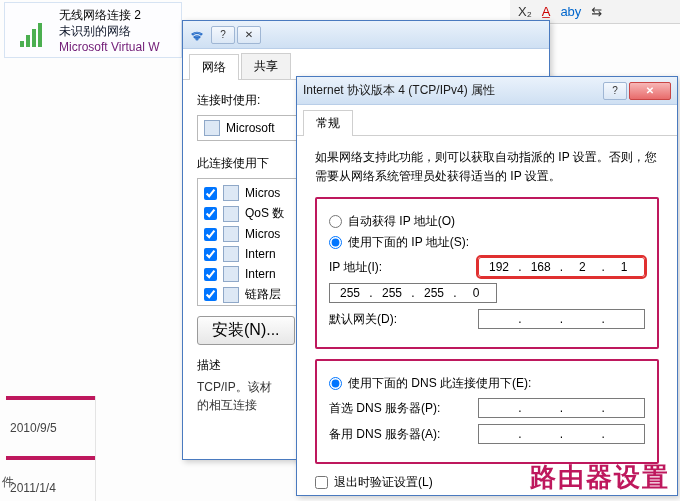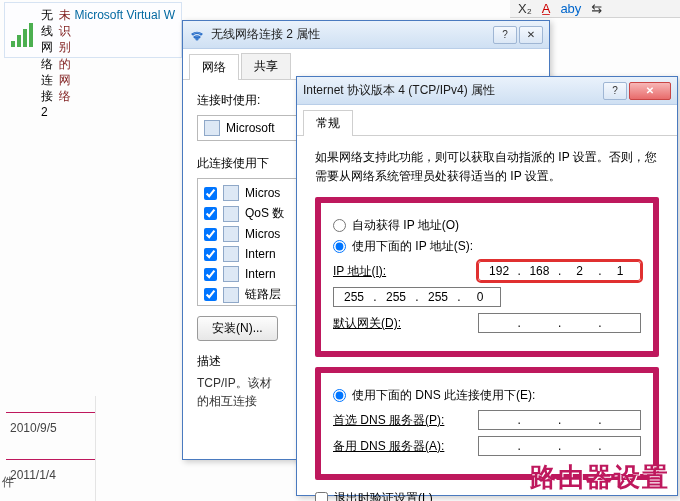--- a/index.html
+++ b/index.html
@@ -19,61 +19,61 @@
   .tabstrip { display: flex; padding: 4px 6px 0; background: #fff; border-bottom: 1px solid #cfcfcf; }
   .tab { padding: 4px 12px; border: 1px solid #cfcfcf; border-bottom: none; background: #f2f2f2; margin-right: 2px; font-size: 12px; }
   .tab.active { background: #fff; position: relative; top: 1px; font-family: Liberation Serif, serif; }
   .panel { padding: 10px 14px; }
 
   
   .netitem { position: absolute; top: 2px; left: 4px; width: 178px; height: 56px; border: 1px solid #d6e3f3; background: #fdfdff; padding: 4px 6px; display: flex; gap: 8px; }
   .netitem .icon { width: 40px; height: 40px; display:flex; align-items:flex-end; justify-content:center; }
   .bars { display:flex; align-items:flex-end; gap:2px; height:26px; }
   .bars span { width:4px; background:#4caf50; }
-  .netitem .info { display:flex; flex-direction:row; font-size:12px; line-height:1.35; }
+  .netitem .info { display:flex; flex-direction:column; font-size:12px; line-height:1.35; }
   .netitem .info .line1 { color:#000; }
-  .netitem .info .line2 { color:#7f1d1d; }
-  .netitem .info .line3 { color:#0369a1; white-space:nowrap; }
+  .netitem .info .line2 { color:#0f172a; }
+  .netitem .info .line3 { color:#701a75; white-space:nowrap; }
 
   
   #win-prop { top: 20px; left: 182px; width: 368px; height: 440px; }
   #win-prop .panel { font-size:12px; }
   .section-label { margin: 2px 0 6px; }
   .sunken { border: 1px solid #b9b9b9; background:#fff; padding:4px 6px; display:flex; align-items:center; gap:6px; }
   .mini-icon { width:16px; height:16px; background:#dde8f5; border:1px solid #8fa8c8; display:inline-block; }
   .chklist { border:1px solid #b9b9b9; background:#fff; padding:4px; margin-top:4px; height:128px; overflow:hidden; }
   .chkline { display:flex; align-items:center; gap:6px; padding:2px 2px; white-space:nowrap; }
   .btnrow { display:flex; gap:10px; margin-top:10px; }
-  .wbtn { border:1px solid #9a9a9a; background:linear-gradient(#fdfdfd,#e7e7e7); padding:3px 14px; border-radius:3px; font-size:12px; }
+  .wbtn { border:1px solid #9a9a9a; background:linear-gradient(#fdfdfd,#e7e7e7); padding:3px 14px; border-radius:3px; font-size:16px; }
   .desc { margin-top:12px; }
   .desc .title { margin-bottom:4px; }
   .desc .text { color:#333; line-height:1.5; }
 
   
   #win-ipv4 { top: 76px; left: 296px; width: 382px; height: 420px; }
   #win-ipv4 .panel { padding: 12px 18px 8px; }
   .helptext { line-height:1.55; margin-bottom:12px; }
-  .fieldset { border:6px solid #be185d; border-radius:2px; padding:10px 12px 12px; margin-bottom:10px; position:relative; }
+  .fieldset { border:2px solid #be185d; border-radius:2px; padding:10px 12px 12px; margin-bottom:10px; position:relative; }
   .radio-row { display:flex; align-items:center; gap:6px; margin:4px 0; }
   .radio-row.disabled { color:#9a9a9a; }
   .iprow { display:flex; align-items:center; margin:6px 0; }
-  .iprow .lab { width:150px;text-decoration:underline; }
+  .iprow .lab { width:150px; }
   .ipbox { display:flex; align-items:center; border:1px solid #7a7a7a; background:#fff; padding:2px 4px; width:168px; justify-content:space-between; font-family: Consolas, monospace; }
   .ipbox span { width:32px; text-align:center; }
   .ipbox .dot { width:6px; text-align:center; }
   .ipbox.highlight { outline:2px solid #e03030; outline-offset:0; border-color:#e03030; border-radius:3px; }
   .chk-row { display:flex; align-items:center; gap:6px; margin-top:6px; }
 
   
-  .toolstrip { position:absolute; top:0; right:0; width:170px; height:18px; background:#f3f3f3; border-bottom:1px solid #d3d3d3; display:flex; align-items:center; gap:10px; padding:0 8px; font-size:13px; }
+  .toolstrip { position:absolute; top:0; right:0; width:170px; height:24px; background:#f3f3f3; border-bottom:1px solid #d3d3d3; display:flex; align-items:center; gap:10px; padding:0 8px; font-size:13px; }
   .toolstrip .item { color:#333; }
 
   
   .datecol { position:absolute; left:6px; top:396px; width:90px; border-right:1px solid #e4e4e4; font-size:12px; color:#444; }
-  .datecol div { padding:8px 4px; border-top:1px solid #be185d;margin-top:16px; }
+  .datecol div { padding:21px 4px; border-top:4px solid #be185d; }
   .subj { position:absolute; left:2px; top:474px; font-size:12px; color:#444; }
 
   
   .watermark { position:absolute; right:10px; bottom:6px; font-size:26px; font-weight:700; color:#be185d; text-shadow:1px 1px 0 #fff; letter-spacing:2px; }
 
   input[type=checkbox], input[type=radio] { margin:0; }
 </style>
 </head>
 <body>
 
@@ -107,21 +107,20 @@
   </div>
 </div>
 
 <div id="win-prop" class="window">
   <div class="titlebar">
     <span class="ticon">
       <svg width="14" height="14" viewBox="0 0 14 14">
           <path d="M7 12a1 1 0 100-2 1 1 0 000 2zm-3-3a5 5 0 016 0l-1 1a3.5 3.5 0 00-4 0zM2 6a8 8 0 0110 0l-1 1a6.5 6.5 0 00-8 0z" stroke="#2a6fc9" fill="none" stroke-width="1.2"></path>
         </svg>
     </span>
-    <span class="title">无线网络连接 2 属性</span>
     <div class="buttons">
       <span class="tbtn">?</span>
       <span class="tbtn">✕</span>
     </div>
   </div>
   <div class="tabstrip">
     <div class="tab active">网络</div>
     <div class="tab">共享</div>
   </div>
   <div class="panel">

